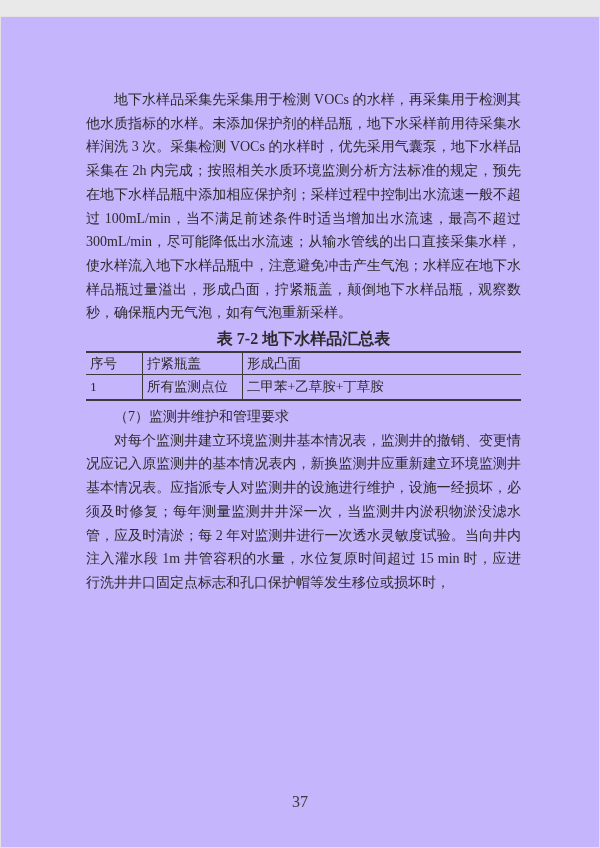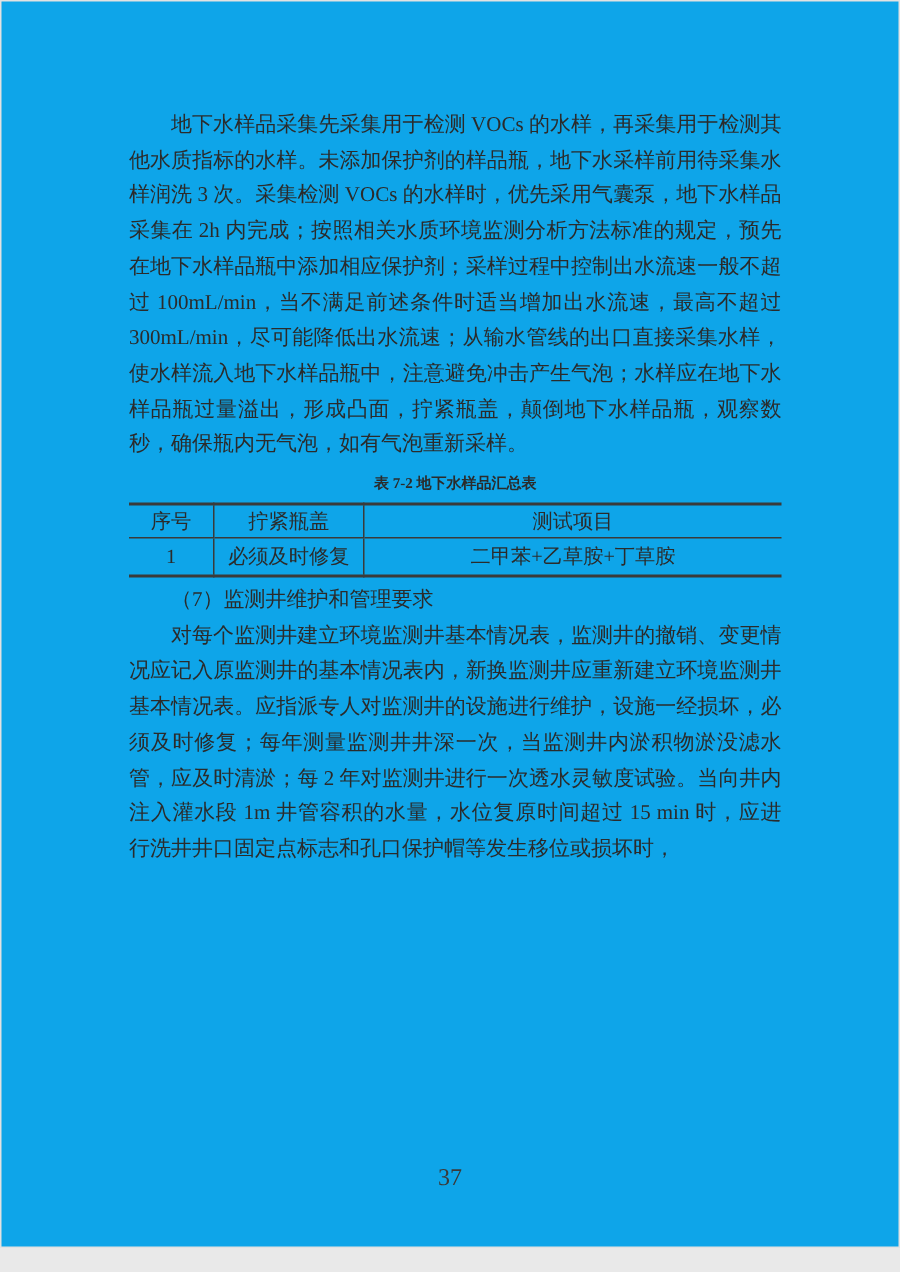--- a/index.html
+++ b/index.html
@@ -4,22 +4,22 @@
 <style>
   html, body {
     margin: 0;
     padding: 0;
     background: #e9e9e9;
   }
   .page {
     position: relative;
     width: 600px;
     height: 832px;
-    margin: 0 auto;
-    background: #0ea5e9;
+    margin: 16px auto;
+    background: #c4b5fd;
     border: 1px solid #e2e2e2;
     box-sizing: border-box;
     overflow: hidden;
     font-family: "Liberation Serif", "DejaVu Serif", serif;
     color: #2b2b2b;
   }
   .body-text {
     position: absolute;
     left: 85px;
     top: 71px;
@@ -30,38 +30,38 @@
     font-size: 14px;
     line-height: 23.7px;
     text-indent: 2em;
     text-align: justify;
     text-justify: inter-character;
   }
   .table-caption {
     margin: 4px 0 2px 0;
     text-align: center;
     font-weight: bold;
-    font-size: 10px;
+    font-size: 16px;
     line-height: 20px;
   }
   table.sample-table {
     width: 100%;
     border-collapse: collapse;
     border-top: 2px solid #3a3a3a;
     border-bottom: 2px solid #3a3a3a;
     margin: 0 0 4px 0;
   }
   table.sample-table thead tr {
     border-bottom: 1px solid #3a3a3a;
   }
   table.sample-table th,
   table.sample-table td {
     font-weight: normal;
     font-size: 13.5px;
-    text-align: center;
+    text-align: left;
     vertical-align: middle;
     padding: 1px 4px;
   }
   table.sample-table th { height: 19px; }
   table.sample-table td { height: 22px; }
   table.sample-table th:nth-child(1),
   table.sample-table td:nth-child(1) {
     width: 13%;
     border-right: 1px solid #3a3a3a;
   }
@@ -94,27 +94,27 @@
 
 
 
     <div class="table-caption">表 7-2 地下水样品汇总表</div>
 
     <table class="sample-table">
       <thead>
         <tr>
           <th>序号</th>
           <th>拧紧瓶盖</th>
-          <th>测试项目</th>
+          <th>形成凸面</th>
         </tr>
       </thead>
       <tbody>
         <tr>
           <td>1</td>
-          <td>必须及时修复</td>
+          <td>所有监测点位</td>
           <td>二甲苯+乙草胺+丁草胺</td>
         </tr>
       </tbody>
     </table>
 
     <p>（7）监测井维护和管理要求</p>
 
     <p>对每个监测井建立环境监测井基本情况表，监测井的撤销、变更情况应记入原监测井的基本情况表内，新换监测井应重新建立环境监测井基本情况表。应指派专人对监测井的设施进行维护，设施一经损坏，必须及时修复；每年测量监测井井深一次，当监测井内淤积物淤没滤水管，应及时清淤；每 2 年对监测井进行一次透水灵敏度试验。当向井内注入灌水段 1m 井管容积的水量，水位复原时间超过 15 min 时，应进行洗井井口固定点标志和孔口保护帽等发生移位或损坏时，</p>
 
   </div>

